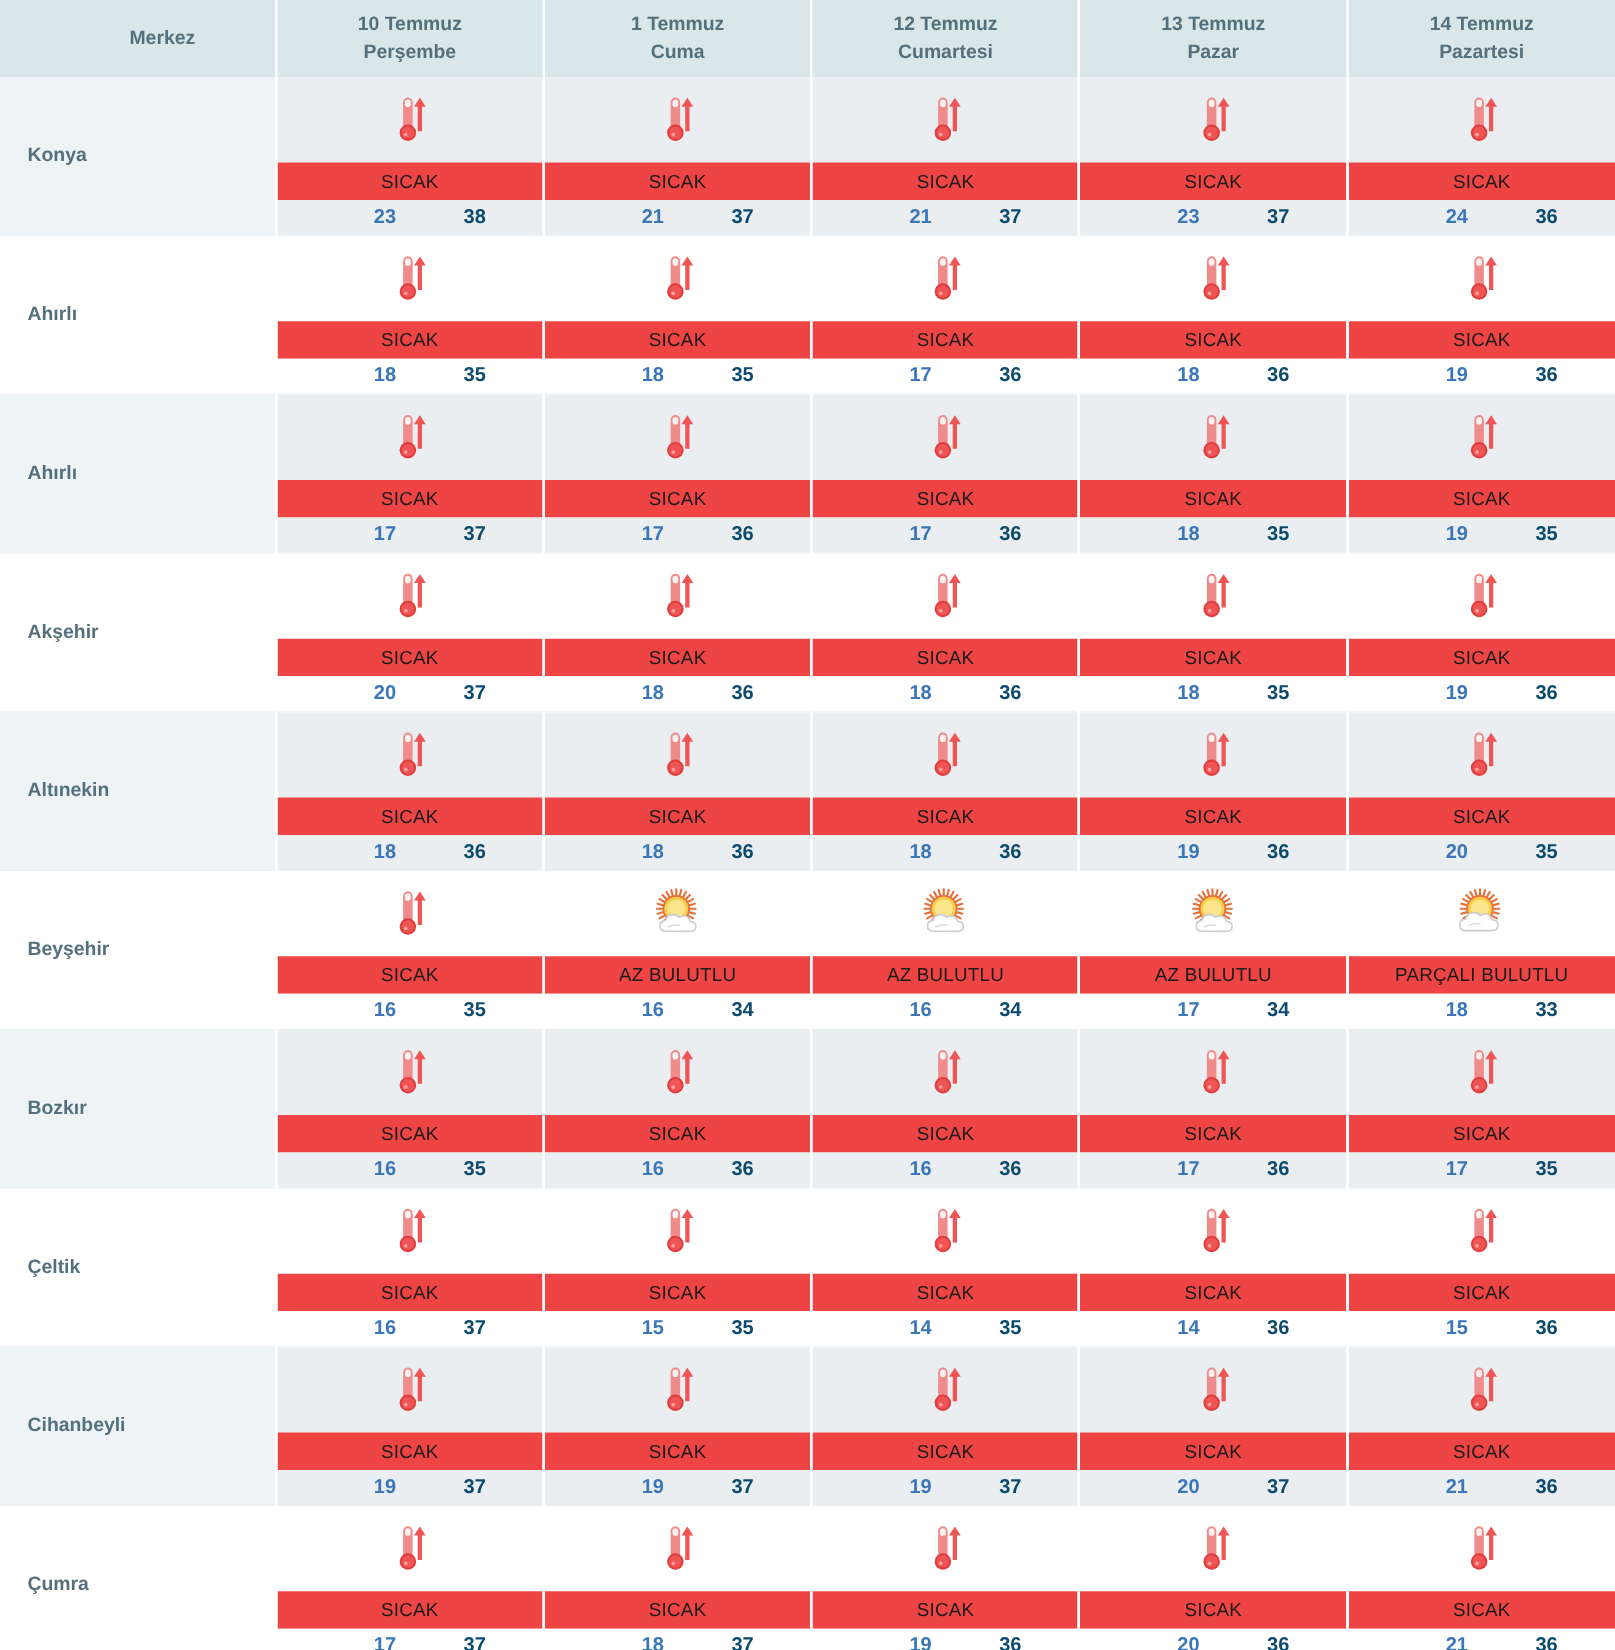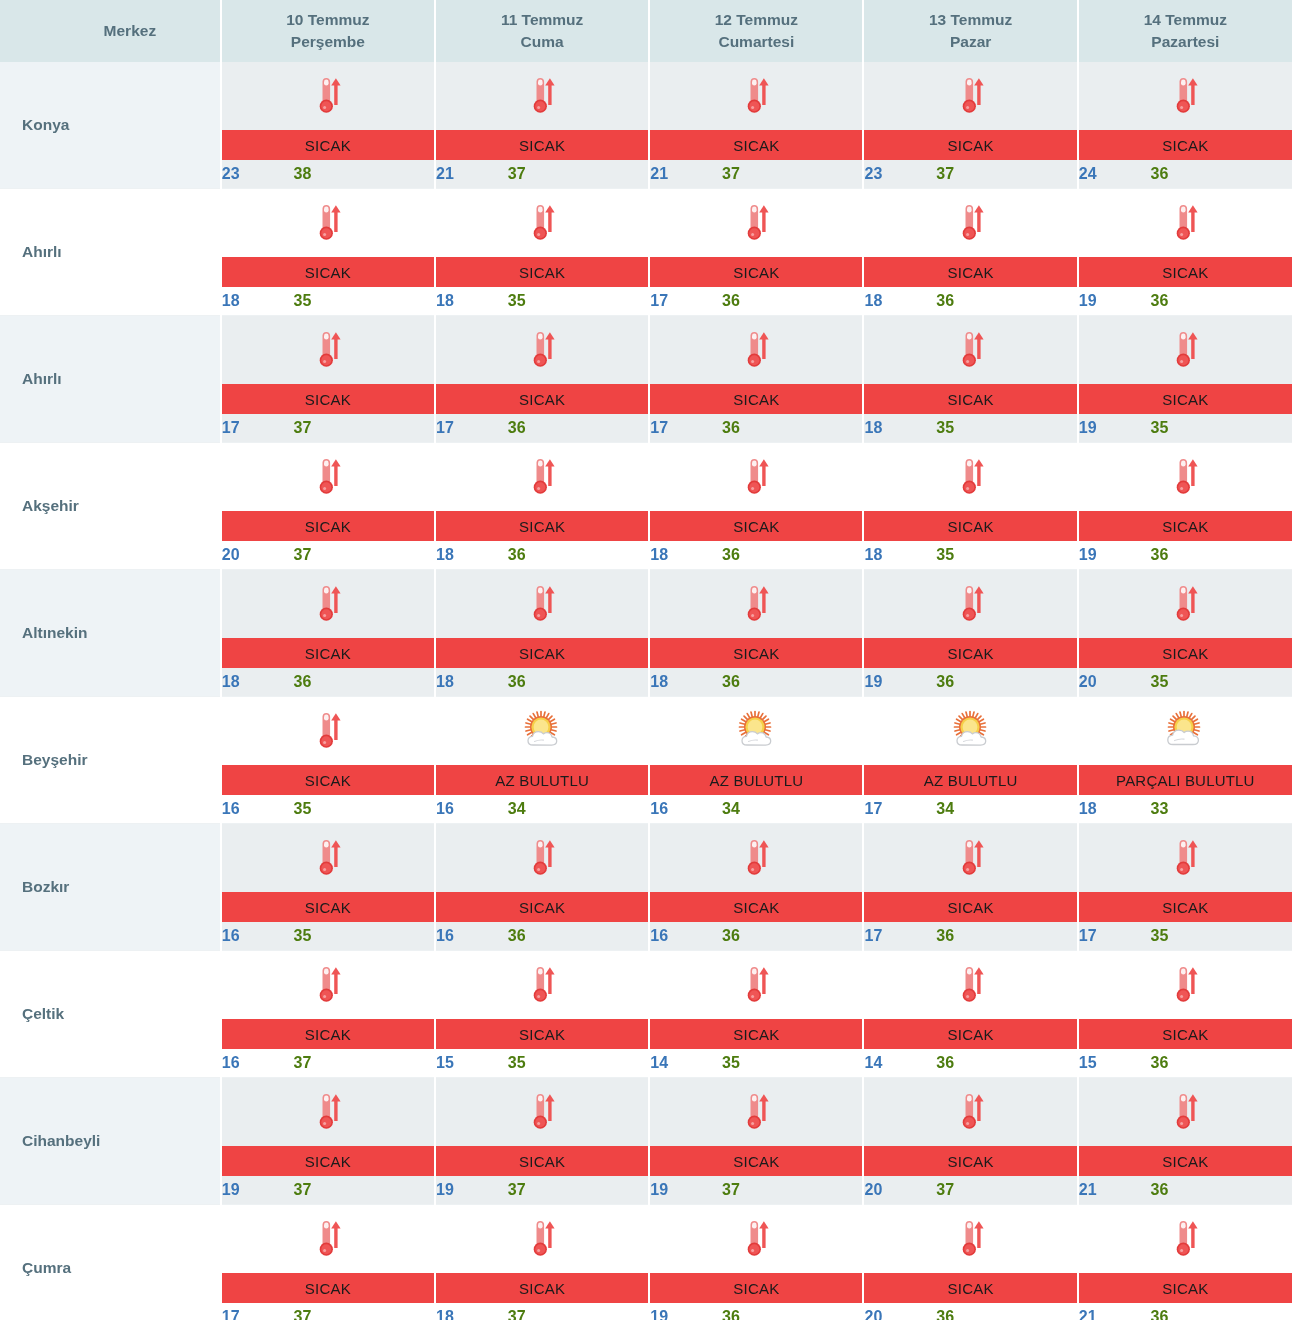--- a/index.html
+++ b/index.html
@@ -69,49 +69,50 @@
     justify-content: center;
     color: #1b1b1b;
     font-size: 15px;
     letter-spacing: .2px;
     white-space: nowrap;
   }
   .band-temp {
     height: 28px;
     display: flex;
     align-items: center;
-    justify-content: flex-start;
+    justify-content: center;
     gap: 26px;
     font-size: 16px;
     font-weight: bold;
+    padding-left: 32px;
   }
   tr.tinted .band-icon, tr.tinted .band-temp { background: #eaeef0; }
   tr.plain  .band-icon, tr.plain  .band-temp { background: #ffffff; }
 
   .t-min { color: #3a76b8; }
-  .t-max { color: #4d7c0f; margin-left: 28px; }
+  .t-max { color: #0c4a6e; margin-left: 28px; }
 
   
   .wx-icon { width: 46px; height: 46px; display: block; }
 </style>
 </head>
 <body>
 
 <table id="wx-table">
   <thead>
     <tr>
       <th class="col-merkez">
         <span>Merkez</span>
       </th>
       <th class="col-day">
         <span class="hdr-date">10 Temmuz</span>
         <span class="hdr-dow">Perşembe</span>
       </th>
       <th class="col-day">
-        <span class="hdr-date">11 Temmuz</span>
+        <span class="hdr-date">1 Temmuz</span>
         <span class="hdr-dow">Cuma</span>
       </th>
       <th class="col-day">
         <span class="hdr-date">12 Temmuz</span>
         <span class="hdr-dow">Cumartesi</span>
       </th>
       <th class="col-day">
         <span class="hdr-date">13 Temmuz</span>
         <span class="hdr-dow">Pazar</span>
       </th>

